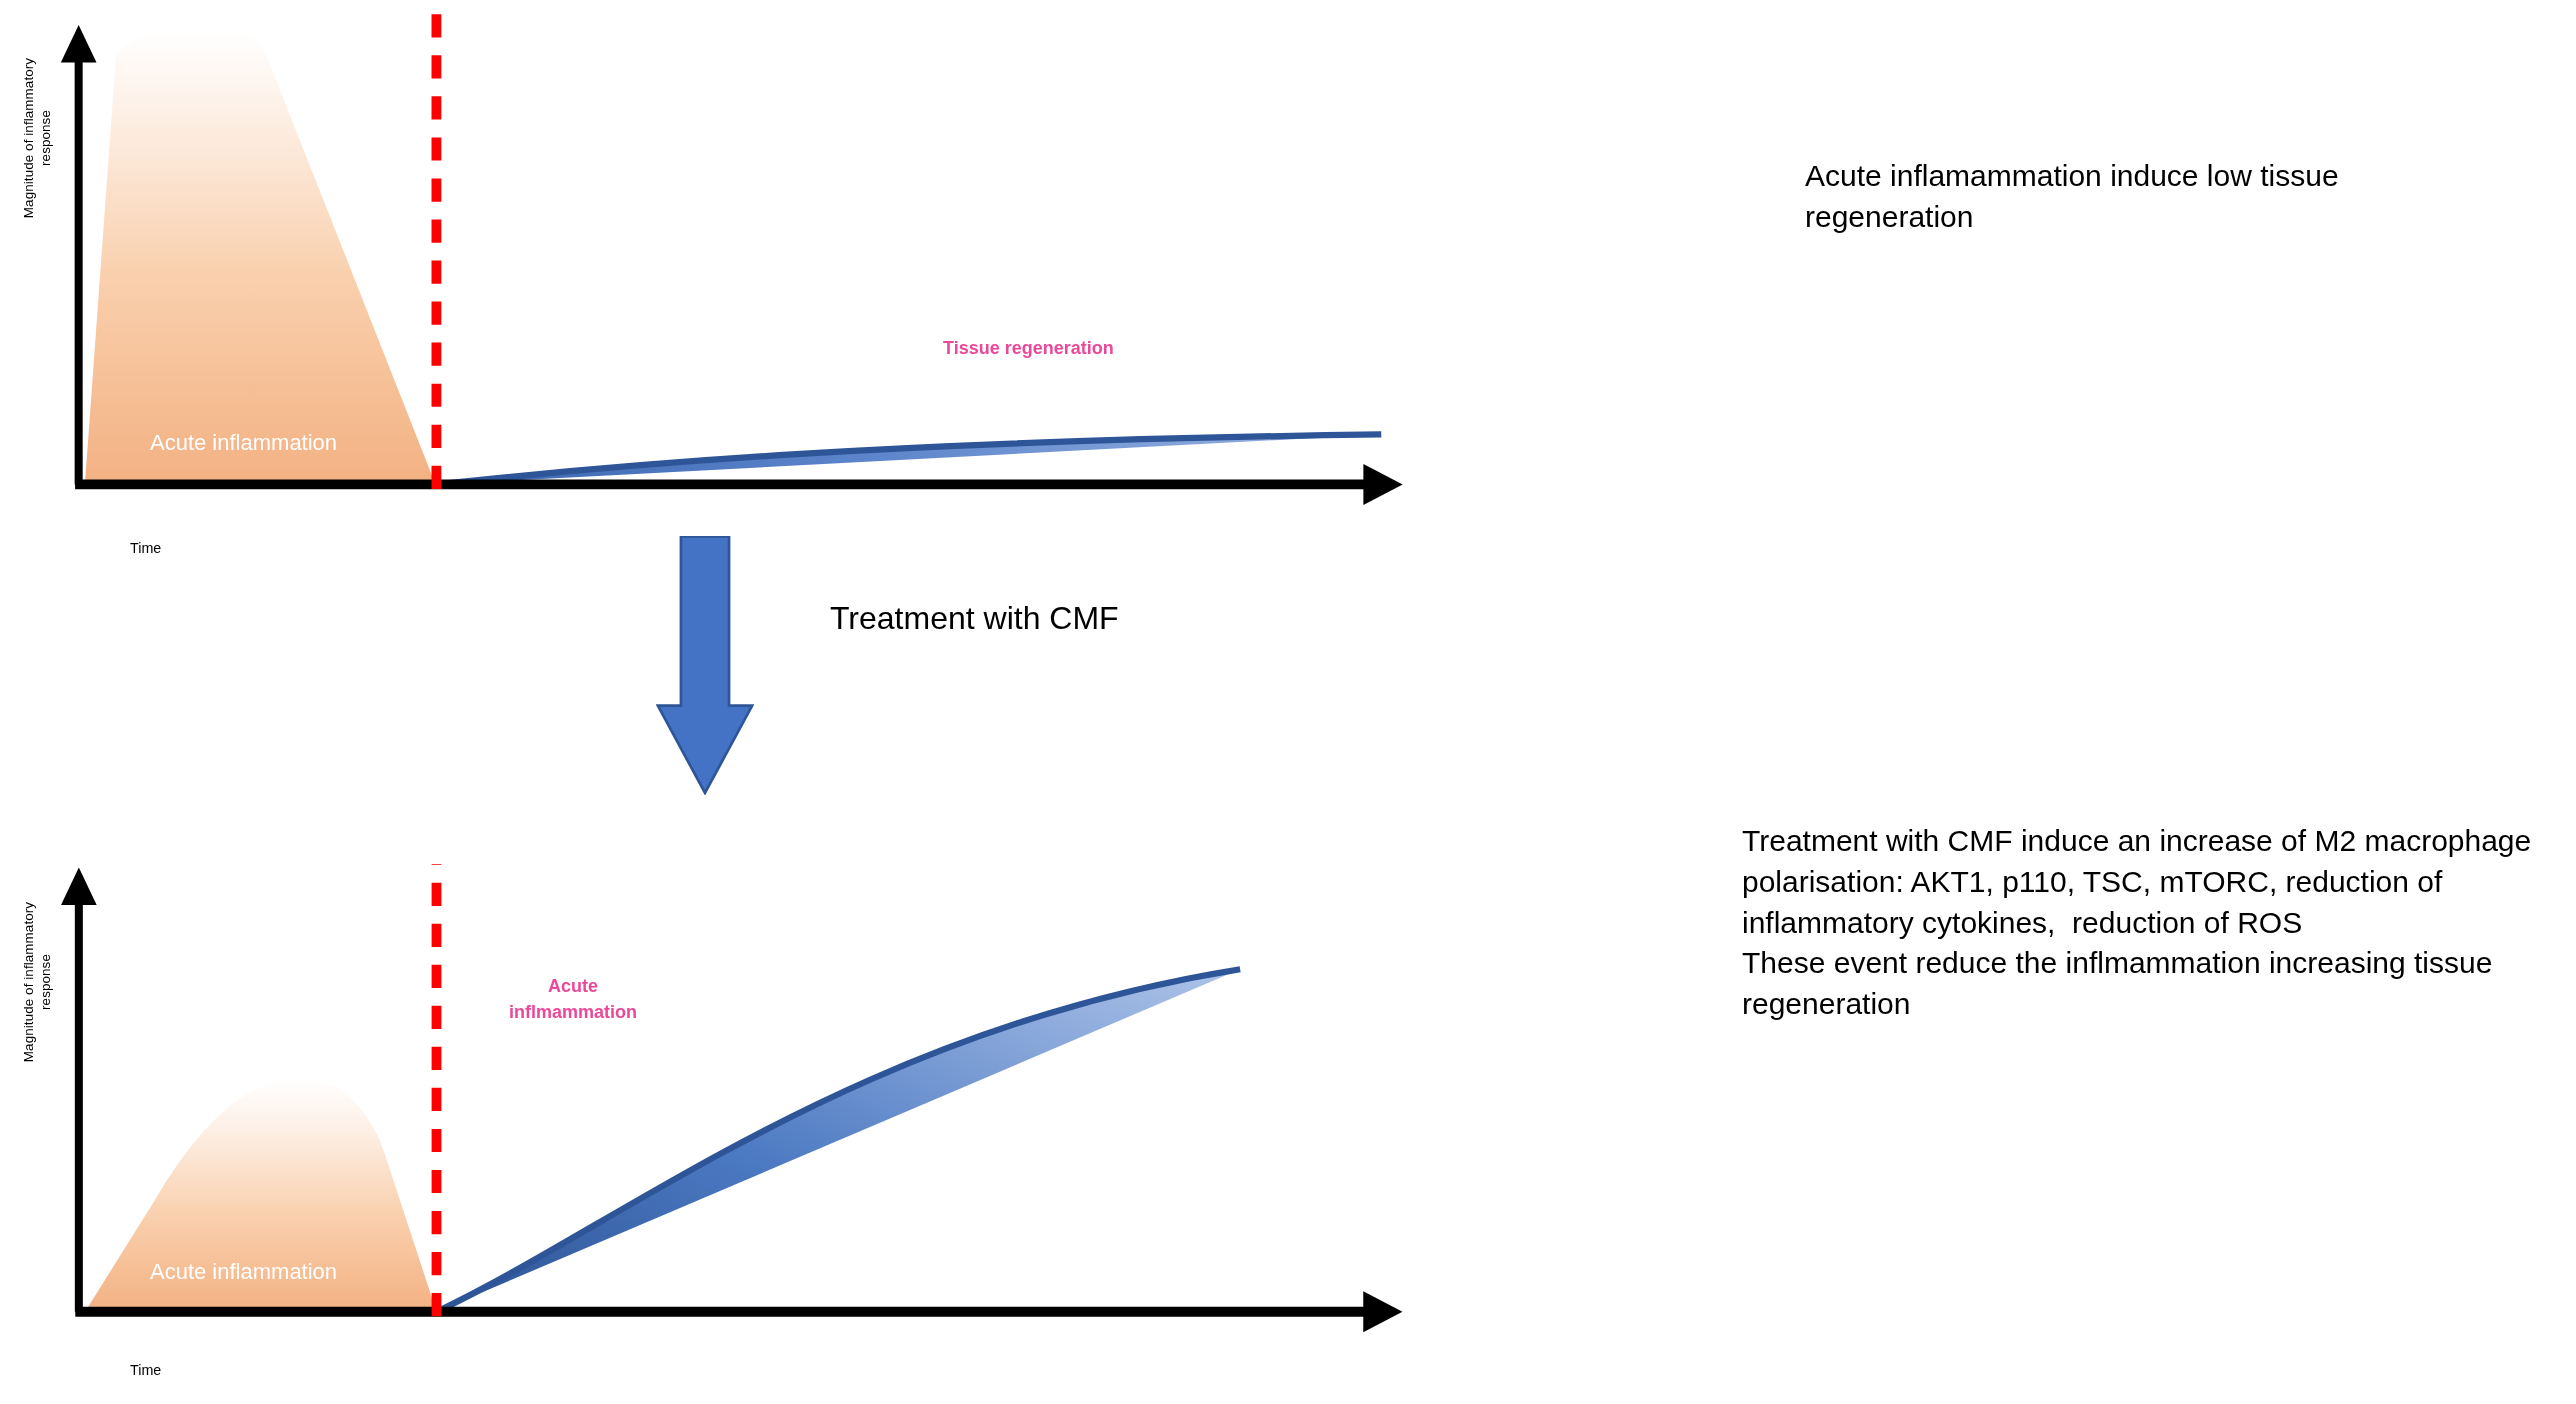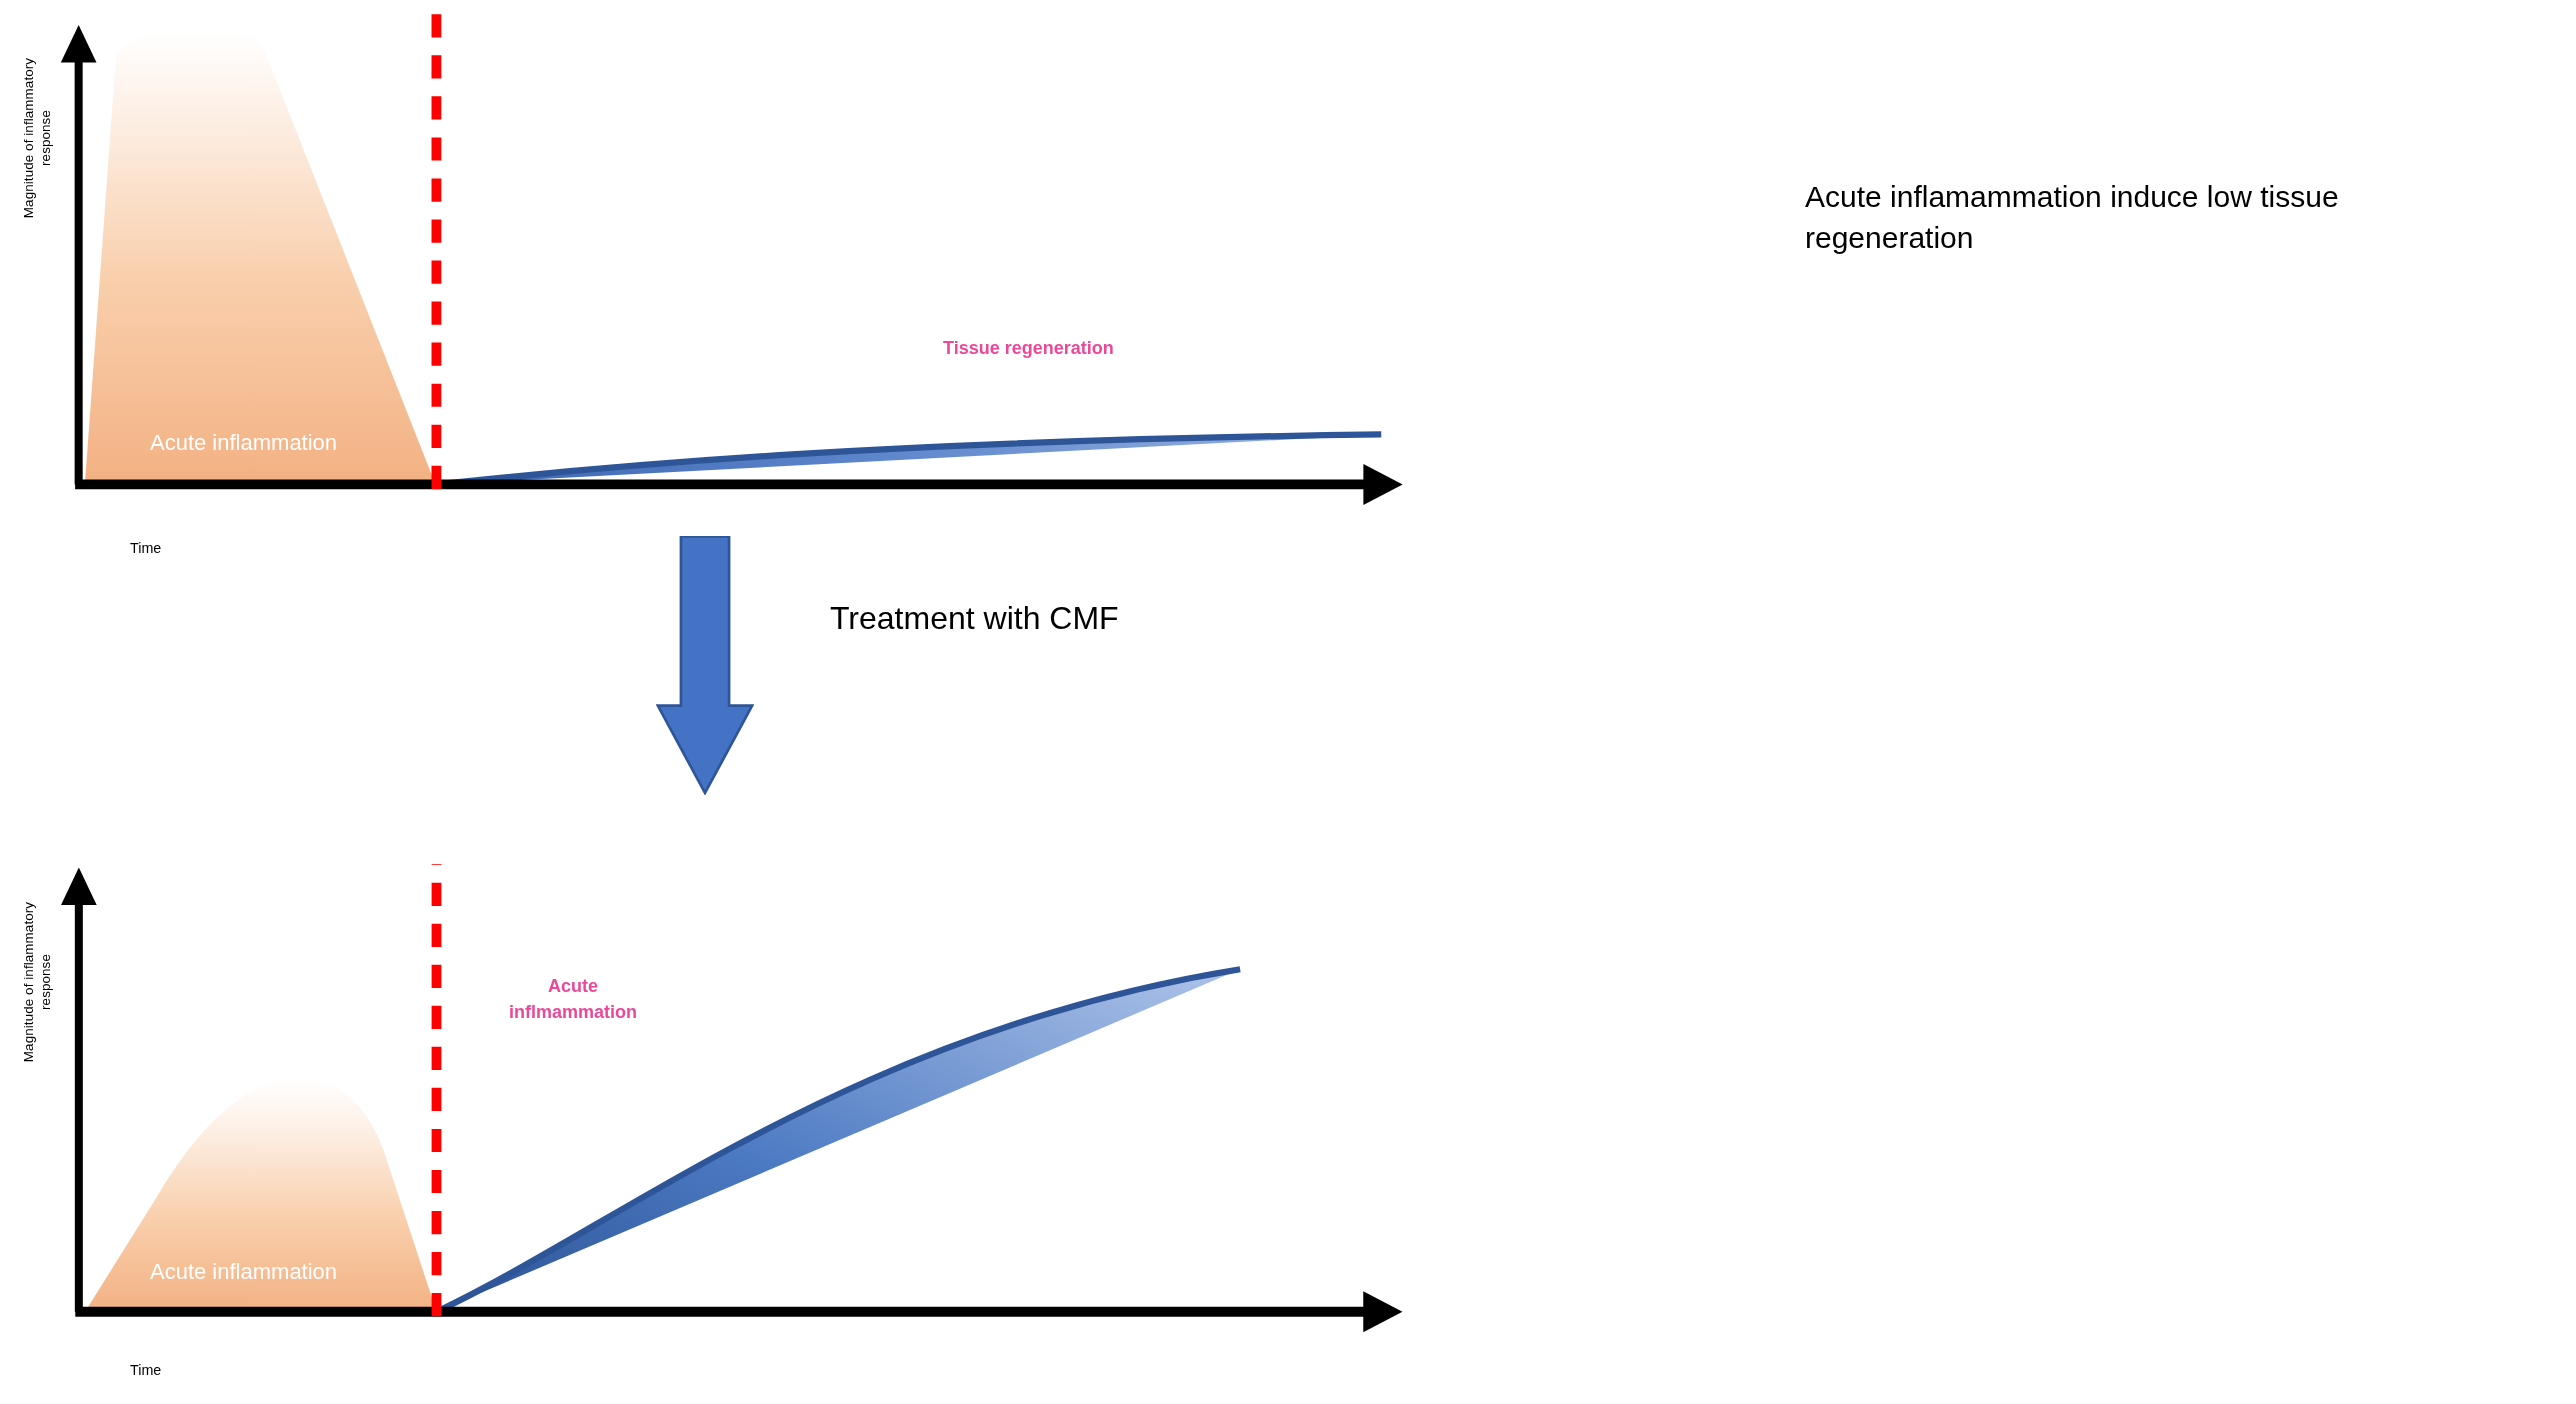--- a/index.html
+++ b/index.html
@@ -27,21 +27,21 @@
   .in-chart-text{position:absolute;font-size:18px;color:#ec4899;line-height:1.45;font-weight:bold;}
   .inflam-label{position:absolute;font-size:22px;color:#ffffff;white-space:nowrap;}
 
   
   #treatment-arrow{position:absolute;left:656px;top:536px;width:98px;height:259px;}
   #treatment-caption{position:absolute;left:830px;top:600px;font-size:32px;color:#000;white-space:nowrap;}
 
   
   .side-text{position:absolute;font-size:30px;line-height:1.36;color:#000;
              font-family:"Liberation Sans",sans-serif;white-space:pre-wrap;}
-  #note-top{left:1805px;top:156px;width:678px;margin-top:21px;}
+  #note-top{left:1805px;top:156px;width:678px;}
   #note-bottom{left:1742px;top:821px;width:830px;}
 </style>
 </head>
 <body>
 
 <div class="stage">
 
   <div class="chart" id="chart-top">
 
     <svg width="1517" height="571" viewBox="0 0 1700 640">
@@ -132,15 +132,17 @@
     <div class="inflam-label" style="left:150px;top:420px;">Acute inflammation</div>
 
     <div class="in-chart-text" style="left:509px;top:134px;text-align:center;">
       <div>Acute</div>
       <div>inflmammation</div>
     </div>
   </div>
 
   <div class="side-text" id="note-top">Acute inflamammation induce low tissue regeneration</div>
 
+  <div class="side-text" id="note-bottom">Treatment with CMF induce an increase of M2 macrophage polarisation: AKT1, p110, TSC, mTORC, reduction of inflammatory cytokines,  reduction of ROS
+These event reduce the inflmammation increasing tissue regeneration</div>
 
 </div>
 
 
 </body></html>

